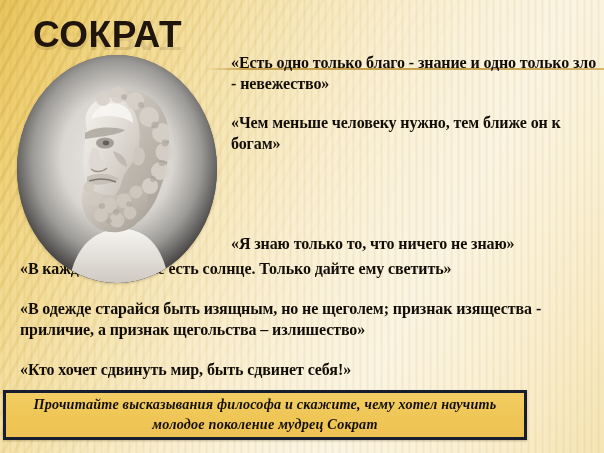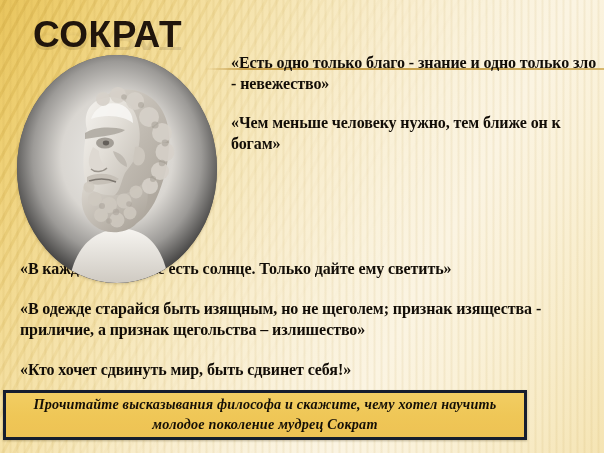--- a/index.html
+++ b/index.html
@@ -286,20 +286,21 @@
         <circle cx="124" cy="50" r="3"></circle>
           <circle cx="107" cy="42" r="2.8"></circle>
       </g>
 
       <path d="M118 92 C 126 90, 130 98, 127 106 C 124 112, 118 112, 116 106 Z" fill="#cdc7be"></path>
     </svg>
   </div>
 
   <div id="q0" class="layer quote quote-right">«Есть одно только благо - знание и одно только зло - невежество»</div>
   <div id="q1" class="layer quote quote-right">«Чем меньше человеку нужно, тем ближе он к богам»</div>
+  <div id="q3" class="layer quote quote-right">«Я знаю только то, что ничего не знаю»</div>
 
   <div id="q4" class="layer quote quote-wide">«В каждом человеке есть солнце. Только дайте ему светить»</div>
   <div id="q5" class="layer quote quote-wide">«В одежде старайся быть изящным, но не щеголем; признак изящества - приличие, а признак щегольства – излишество»</div>
   <div id="q6" class="layer quote quote-wide">«Кто хочет сдвинуть мир, быть сдвинет себя!»</div>
 
   <div id="task-box" class="layer">
     <div id="task-text">Прочитайте  высказывания философа и скажите, чему хотел научить  молодое поколение мудрец Сократ</div>
   </div>
 
 </div>

